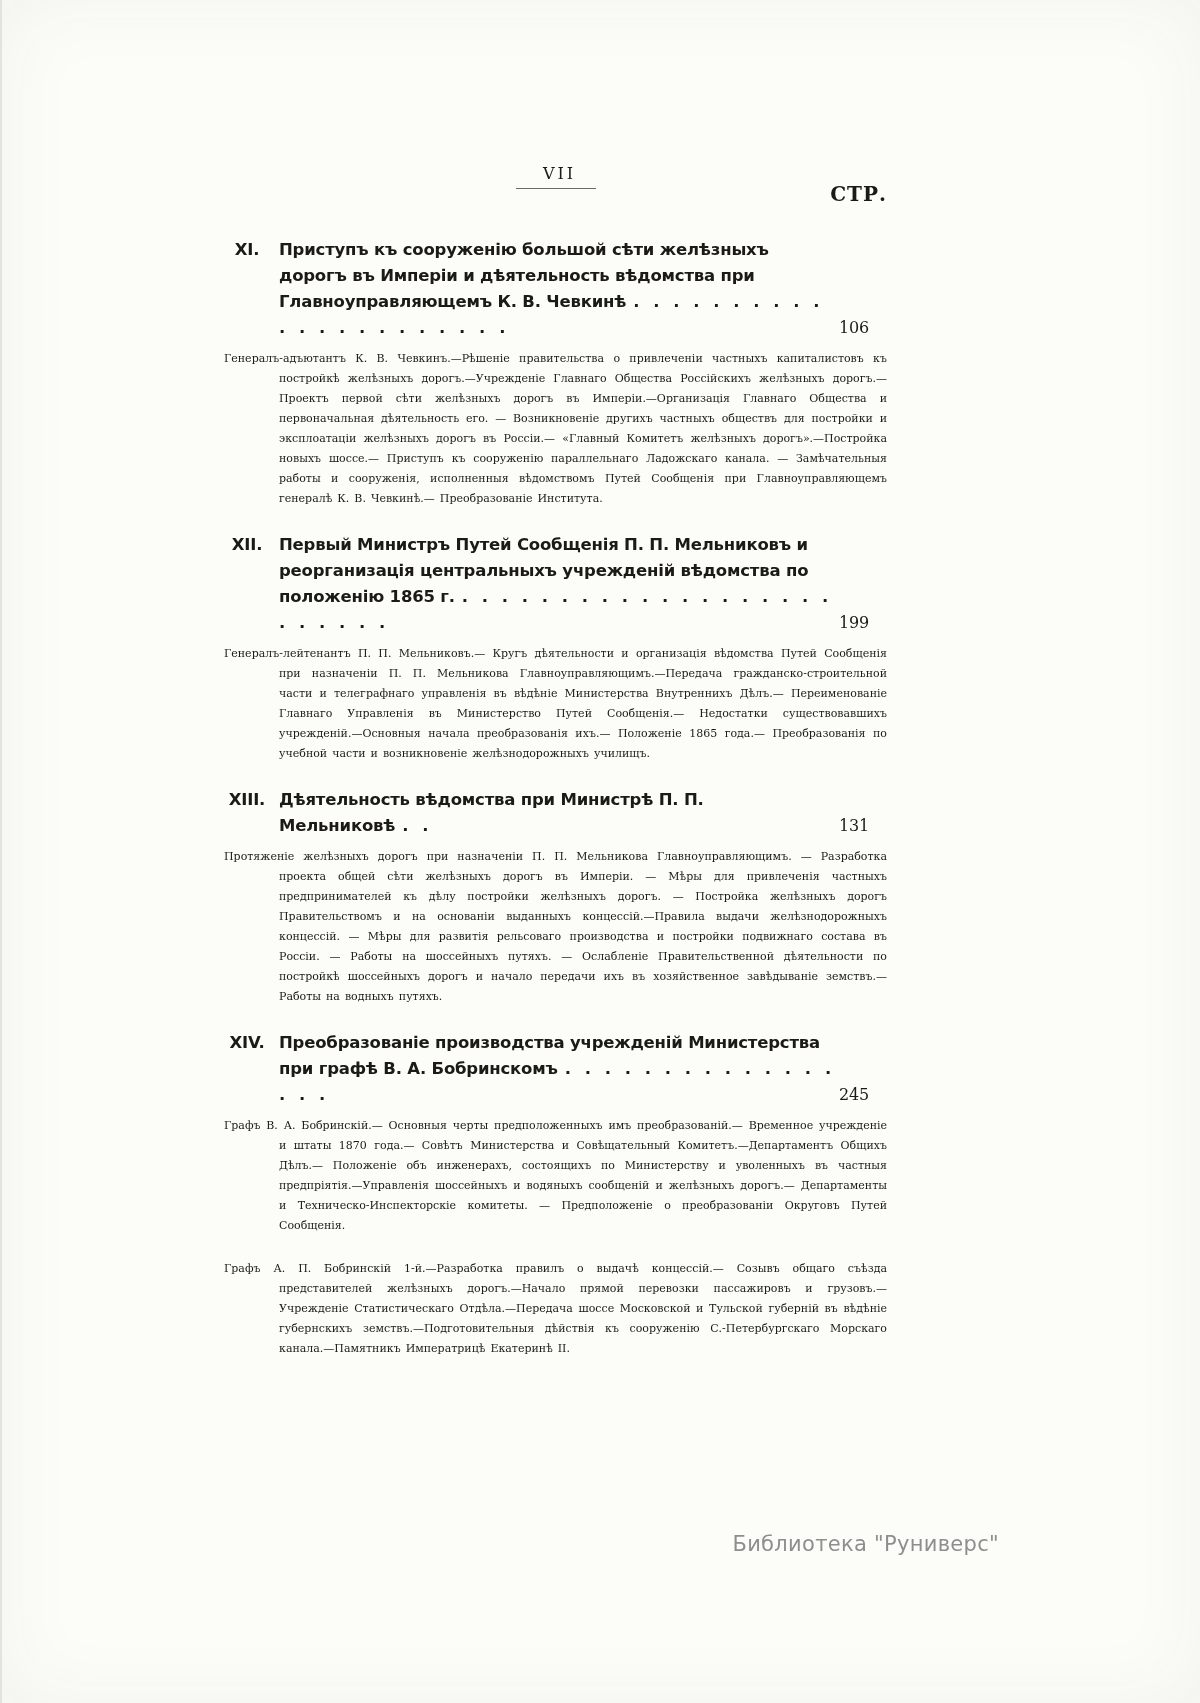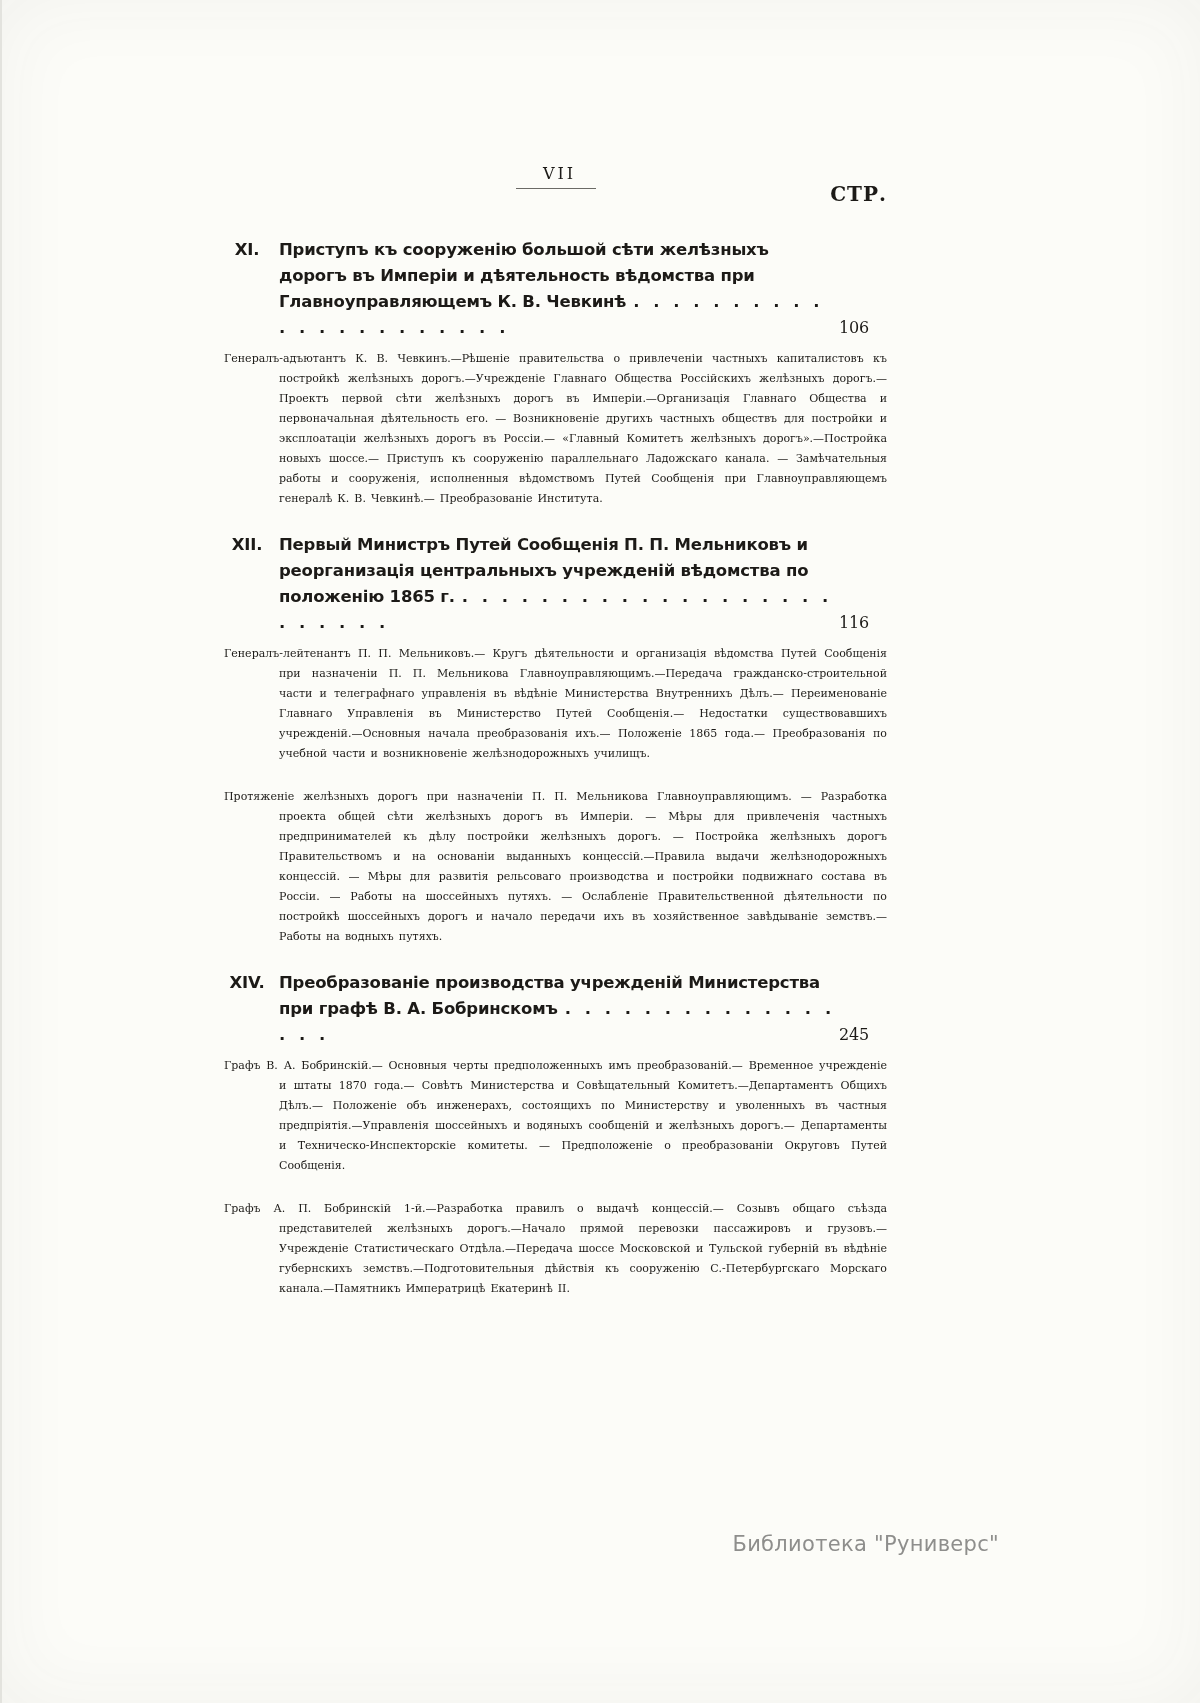--- a/index.html
+++ b/index.html
@@ -126,26 +126,30 @@
       <div class="heading">
         <span class="num">XI.</span><span class="title">Приступъ къ сооруженію большой сѣти желѣзныхъ дорогъ въ Имперіи и дѣятельность вѣдомства при Главноуправляющемъ К. В. Чевкинѣ</span><span class="leader">. . . . . . . . . . . . . . . . . . . . . .</span>
         <span class="pagenum">106</span>
       </div>
       <p class="summary">Генералъ-адъютантъ К. В. Чевкинъ.—Рѣшеніе правительства о привлеченіи частныхъ капиталистовъ къ постройкѣ желѣзныхъ дорогъ.—Учрежденіе Главнаго Общества Россійскихъ желѣзныхъ дорогъ.—Проектъ первой сѣти желѣзныхъ дорогъ въ Имперіи.—Организація Главнаго Общества и первоначальная дѣятельность его. — Возникновеніе другихъ частныхъ обществъ для постройки и эксплоатаціи желѣзныхъ дорогъ въ Россіи.— «Главный Комитетъ желѣзныхъ дорогъ».—Постройка новыхъ шоссе.— Приступъ къ сооруженію параллельнаго Ладожскаго канала. — Замѣчательныя работы и сооруженія, исполненныя вѣдомствомъ Путей Сообщенія при Главноуправляющемъ генералѣ К. В. Чевкинѣ.— Преобразованіе Института.</p>
     </div>
 
     <div class="entry">
       <div class="heading">
         <span class="num">XII.</span><span class="title">Первый Министръ Путей Сообщенія П. П. Мельниковъ и реорганизація центральныхъ учрежденій вѣдомства по положенію 1865 г.</span><span class="leader">. . . . . . . . . . . . . .  . . . . . . . . . . .</span>
-        <span class="pagenum">116</span>
+        <span class="pagenum">199</span>
       </div>
       <p class="summary">Генералъ-лейтенантъ П. П. Мельниковъ.— Кругъ дѣятельности и организація вѣдомства Путей Сообщенія при назначеніи П. П. Мельникова Главноуправляющимъ.—Передача гражданско-строительной части и телеграфнаго управленія въ вѣдѣніе Министерства Внутреннихъ Дѣлъ.— Переименованіе Главнаго Управленія въ Министерство Путей Сообщенія.— Недостатки существовавшихъ учрежденій.—Основныя начала преобразованія ихъ.— Положеніе 1865 года.— Преобразованія по учебной части и возникновеніе желѣзнодорожныхъ училищъ.</p>
     </div>
 
     <div class="entry">
+      <div class="heading">
+        <span class="num">XIII.</span><span class="title">Дѣятельность вѣдомства при Министрѣ П. П. Мельниковѣ</span><span class="leader">. .</span>
+        <span class="pagenum">131</span>
+      </div>
       <p class="summary">Протяженіе желѣзныхъ дорогъ при назначеніи П. П. Мельникова Главноуправляющимъ. — Разработка проекта общей сѣти желѣзныхъ дорогъ въ Имперіи. — Мѣры для привлеченія частныхъ предпринимателей къ дѣлу постройки желѣзныхъ дорогъ. — Постройка желѣзныхъ дорогъ Правительствомъ и на основаніи выданныхъ концессій.—Правила выдачи желѣзнодорожныхъ концессій. — Мѣры для развитія рельсоваго производства и постройки подвижнаго состава въ Россіи. — Работы на шоссейныхъ путяхъ. — Ослабленіе Правительственной дѣятельности по постройкѣ шоссейныхъ дорогъ и начало передачи ихъ въ хозяйственное завѣдываніе земствъ.— Работы на водныхъ путяхъ.</p>
     </div>
 
     <div class="entry">
       <div class="heading">
         <span class="num">XIV.</span><span class="title">Преобразованіе производства учрежденій Министерства при графѣ В. А. Бобринскомъ</span><span class="leader">. . . . . . . . .  . . . . . . . .</span>
         <span class="pagenum">245</span>
       </div>
       <p class="summary">Графъ В. А. Бобринскій.— Основныя черты предположенныхъ имъ преобразованій.— Временное учрежденіе и штаты 1870 года.— Совѣтъ Министерства и Совѣщательный Комитетъ.—Департаментъ Общихъ Дѣлъ.— Положеніе объ инженерахъ, состоящихъ по Министерству и уволенныхъ въ частныя предпріятія.—Управленія шоссейныхъ и водяныхъ сообщеній и желѣзныхъ дорогъ.— Департаменты и Техническо-Инспекторскіе комитеты. — Предположеніе о преобразованіи Округовъ Путей Сообщенія.</p>
     </div>

